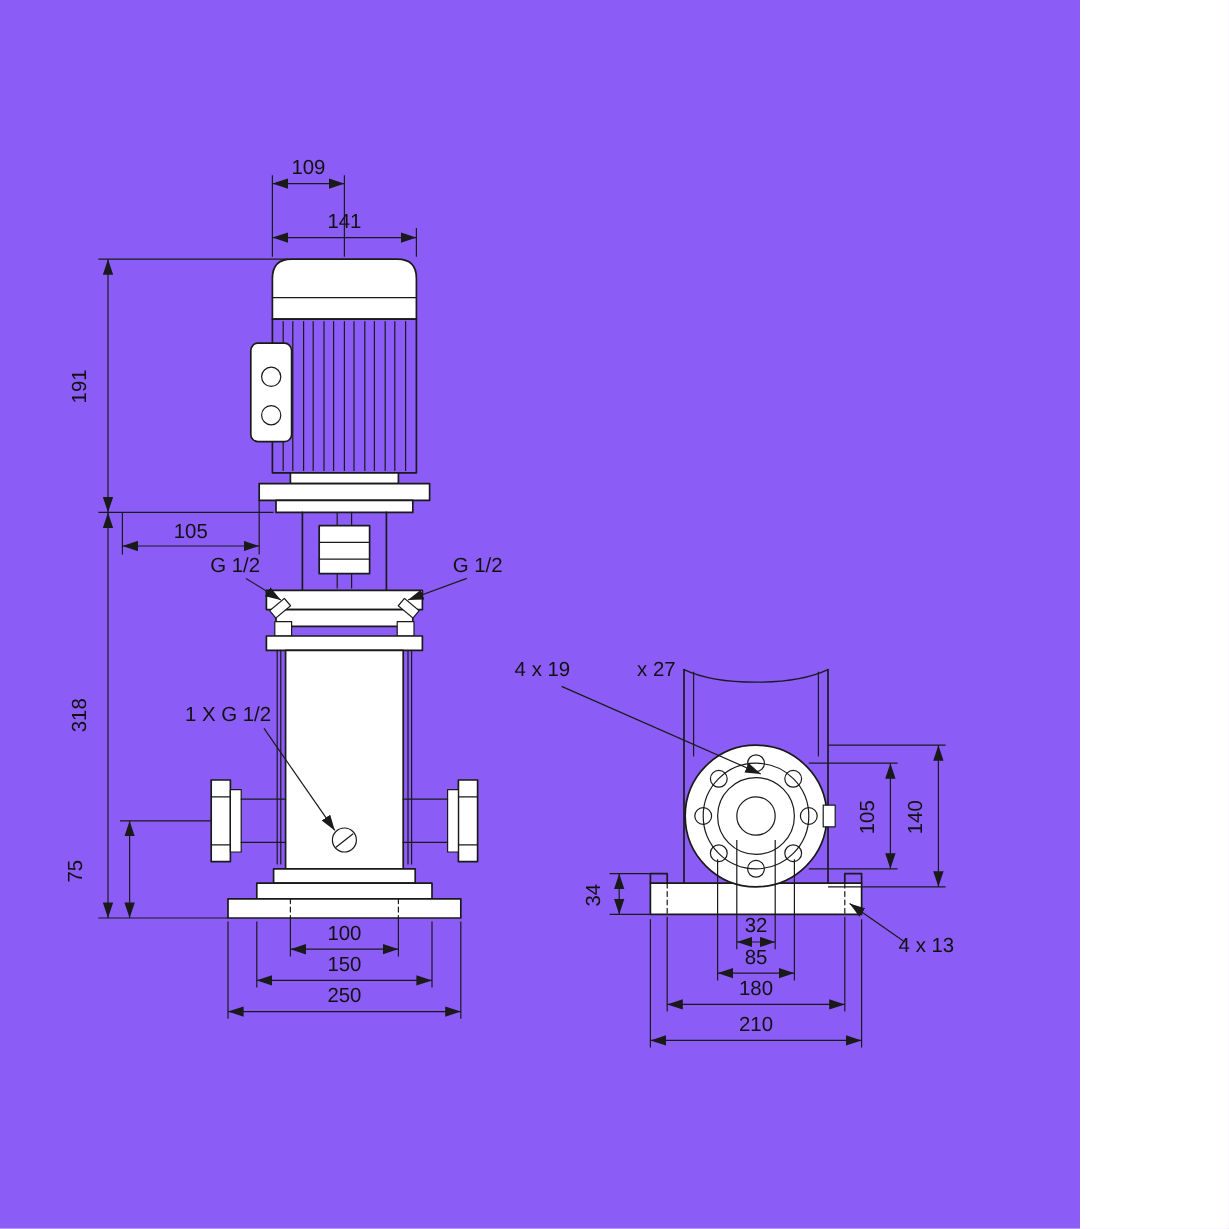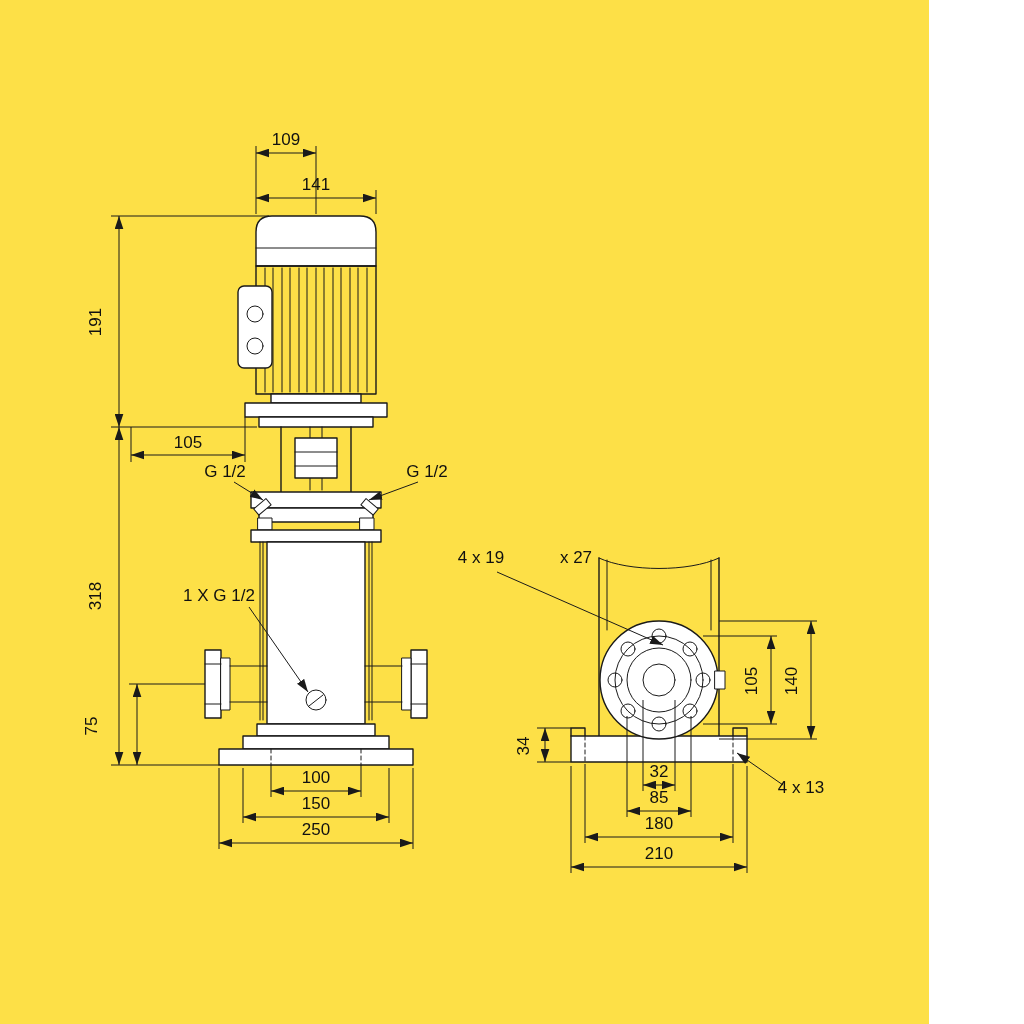--- a/index.html
+++ b/index.html
@@ -1,16 +1,16 @@
 <!DOCTYPE html>
 <html><head>
 <meta charset="utf-8">
 <style>
   html,body{margin:0;padding:0;background:#fff;}
-  .stage{width:900px;height:1024px;position:relative;background:#fde047;padding-left:29px;}
+  .stage{width:900px;height:1024px;position:relative;background:#8b5cf6;}
   svg{display:block;}
   .obj{fill:none;stroke:#1a1a1a;stroke-width:1.4;stroke-linecap:round;stroke-linejoin:round;}
   .thin{stroke-width:1;}
   .white{fill:#ffffff;}
   .dim{fill:none;stroke:#1a1a1a;stroke-width:1;}
   .hid{stroke-dasharray:4 3;stroke-width:1;}
   text{font:17px "Liberation Sans", sans-serif;fill:#111;text-anchor:middle;}
   #arr path{fill:#1a1a1a;stroke:none;}
 </style>
 </head>

